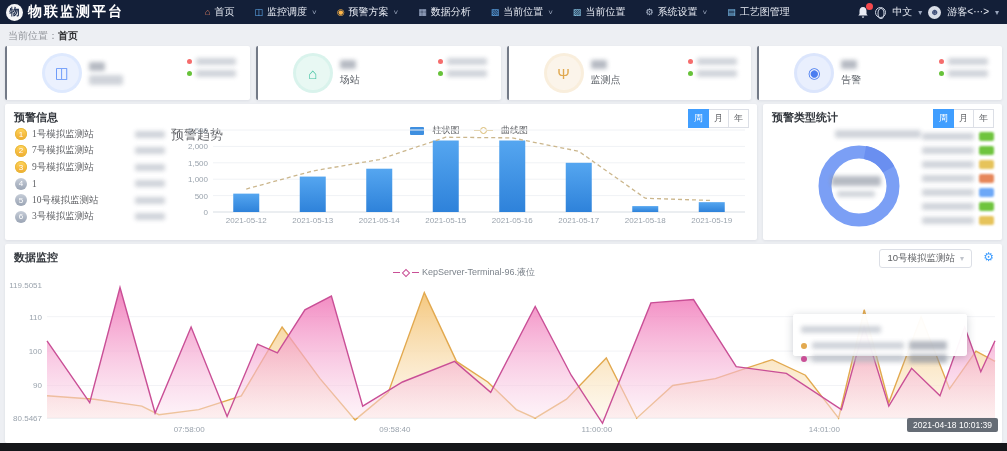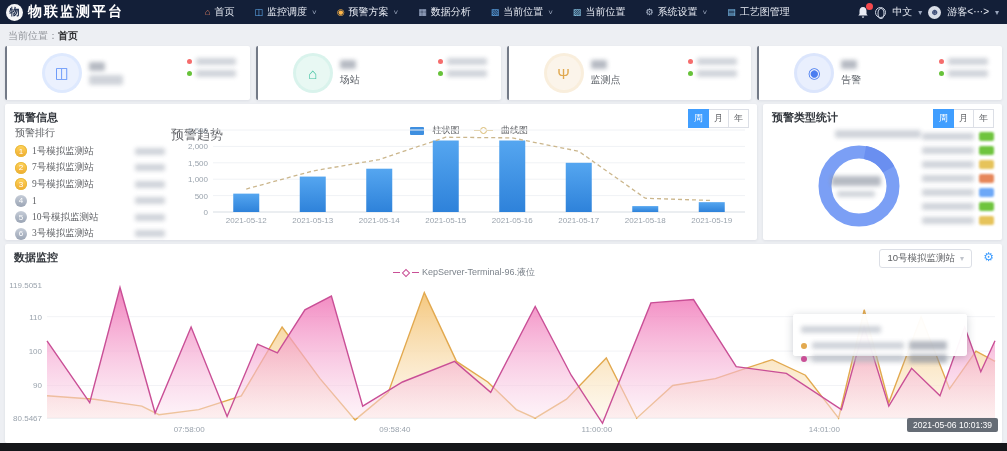--- a/index.html
+++ b/index.html
@@ -256,21 +256,20 @@
     <div class="panel-head">
       <span class="panel-title">预警信息</span>
     </div>
     <div class="tabs">
         <span class="tab active">周</span>
         <span class="tab">月</span>
         <span class="tab">年</span>
       </div>
 
     <div class="rank-wrap">
-      <div class="rank-title">预警排行</div>
       <div id="rank-list">
           <div class="rank-row">
             <span class="medal gold">1</span>
             <span class="rank-name">1号模拟监测站</span>
             <span class="blur" style="width:30px;height:7px;"></span>
           </div>
           <div class="rank-row">
             <span class="medal gold">2</span>
             <span class="rank-name">7号模拟监测站</span>
             <span class="blur" style="width:30px;height:7px;"></span>
@@ -451,17 +450,17 @@
         <span class="tip-dot" style="background:#e2a94f"></span>
         <span class="blur" style="width:92px;height:7px;"></span>
         <span class="blur dark" style="width:38px;height:9px;"></span>
       </div>
       <div class="tip-row">
         <span class="tip-dot" style="background:#c94f96"></span>
         <span class="blur" style="width:92px;height:7px;"></span>
         <span class="blur dark" style="width:38px;height:9px;"></span>
       </div>
     </div>
-    <div class="axis-pointer">2021-05-06 10:01:39</div>
+    <div class="axis-pointer">2021-04-18 10:01:39</div>
   </div>
 
   <div class="bottom-strip"></div>
 </div>
 
 </body></html>

